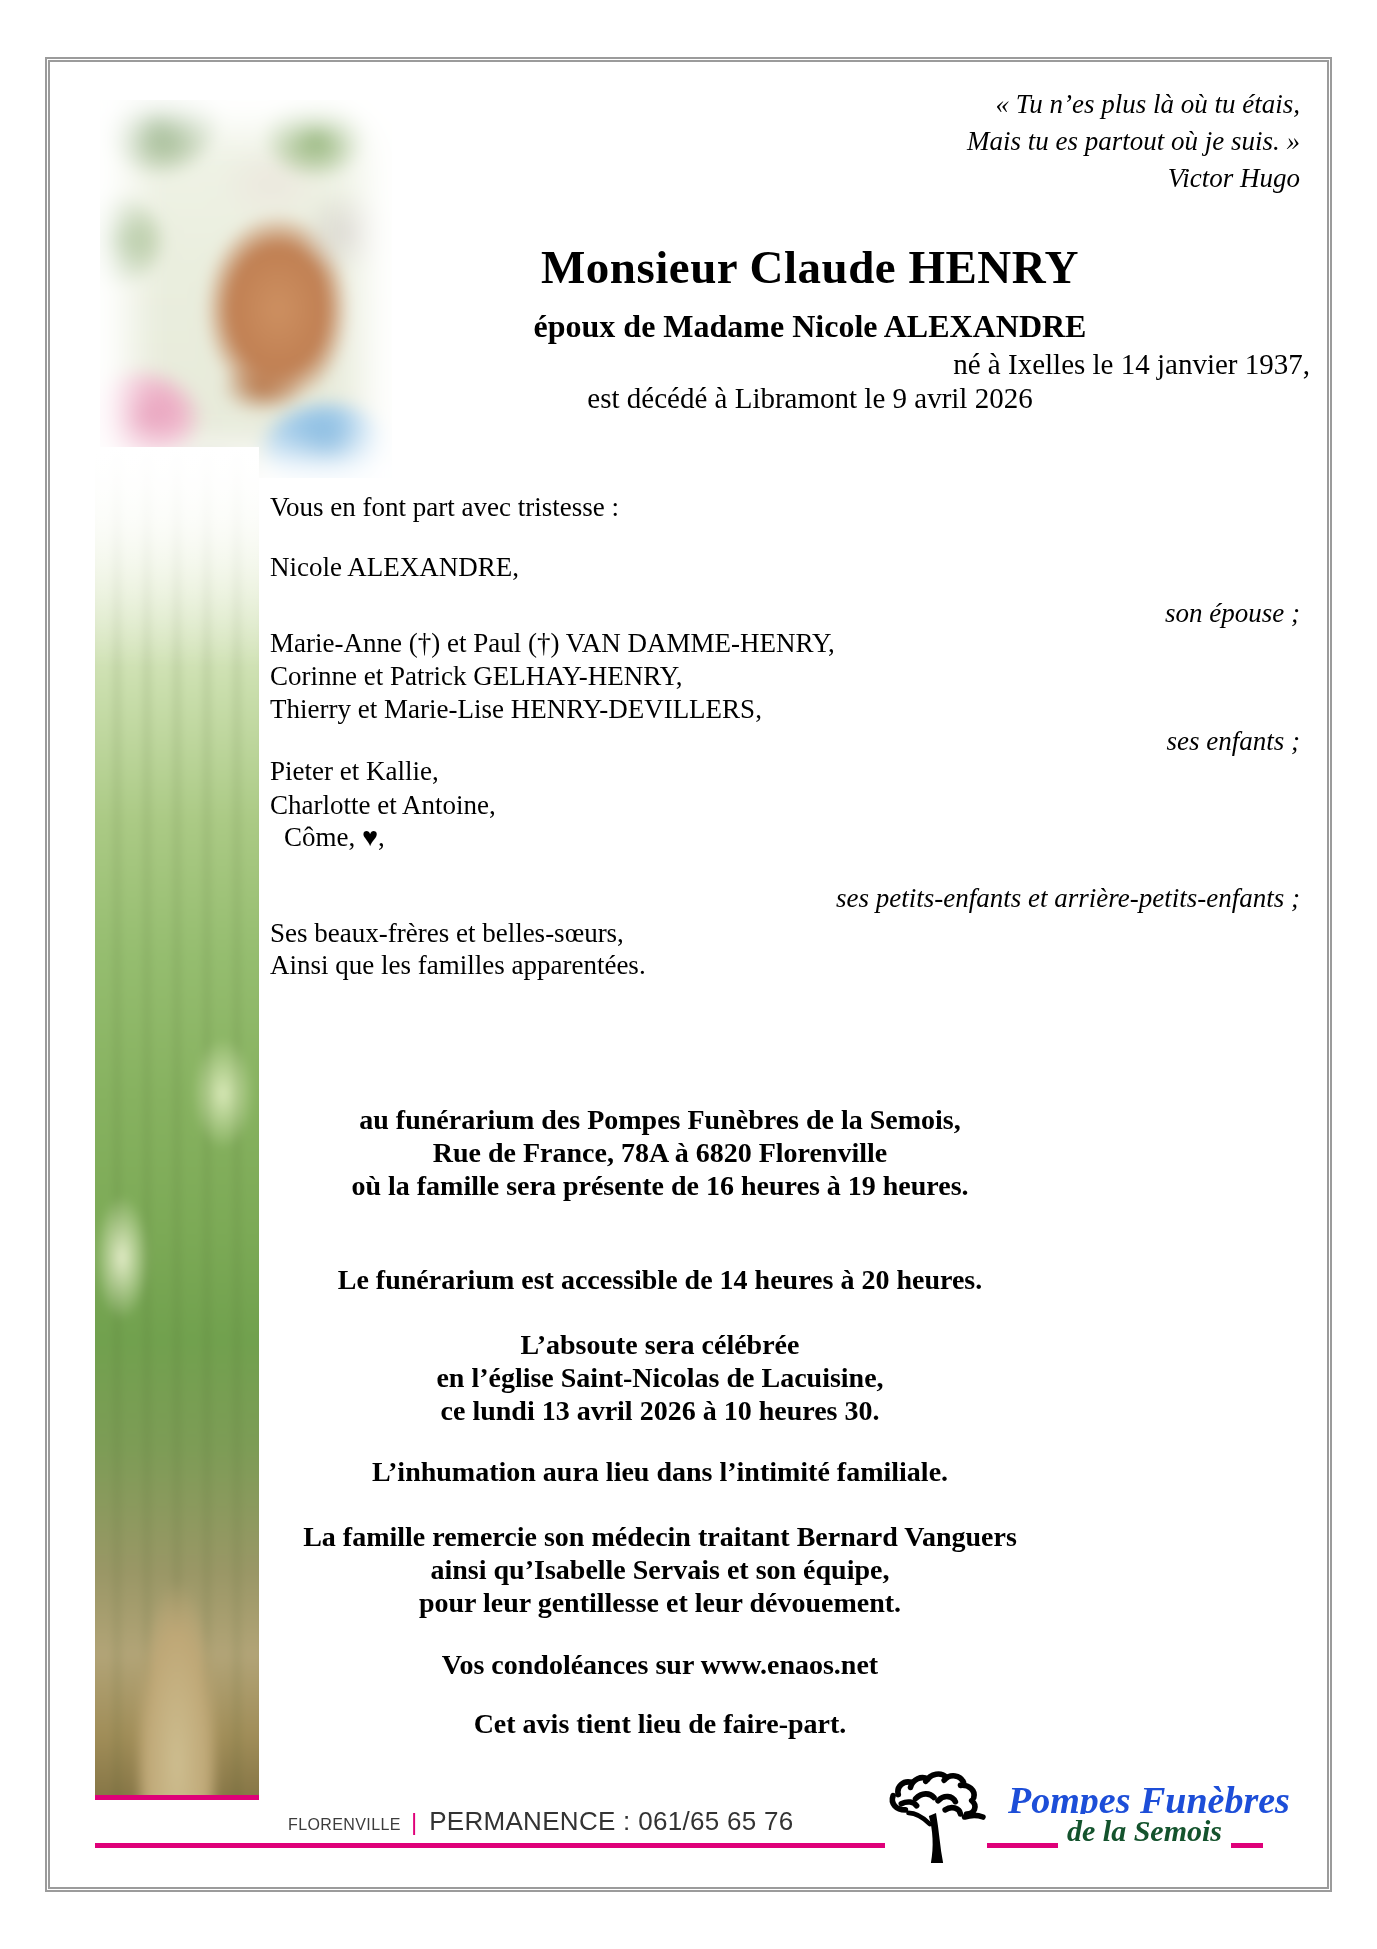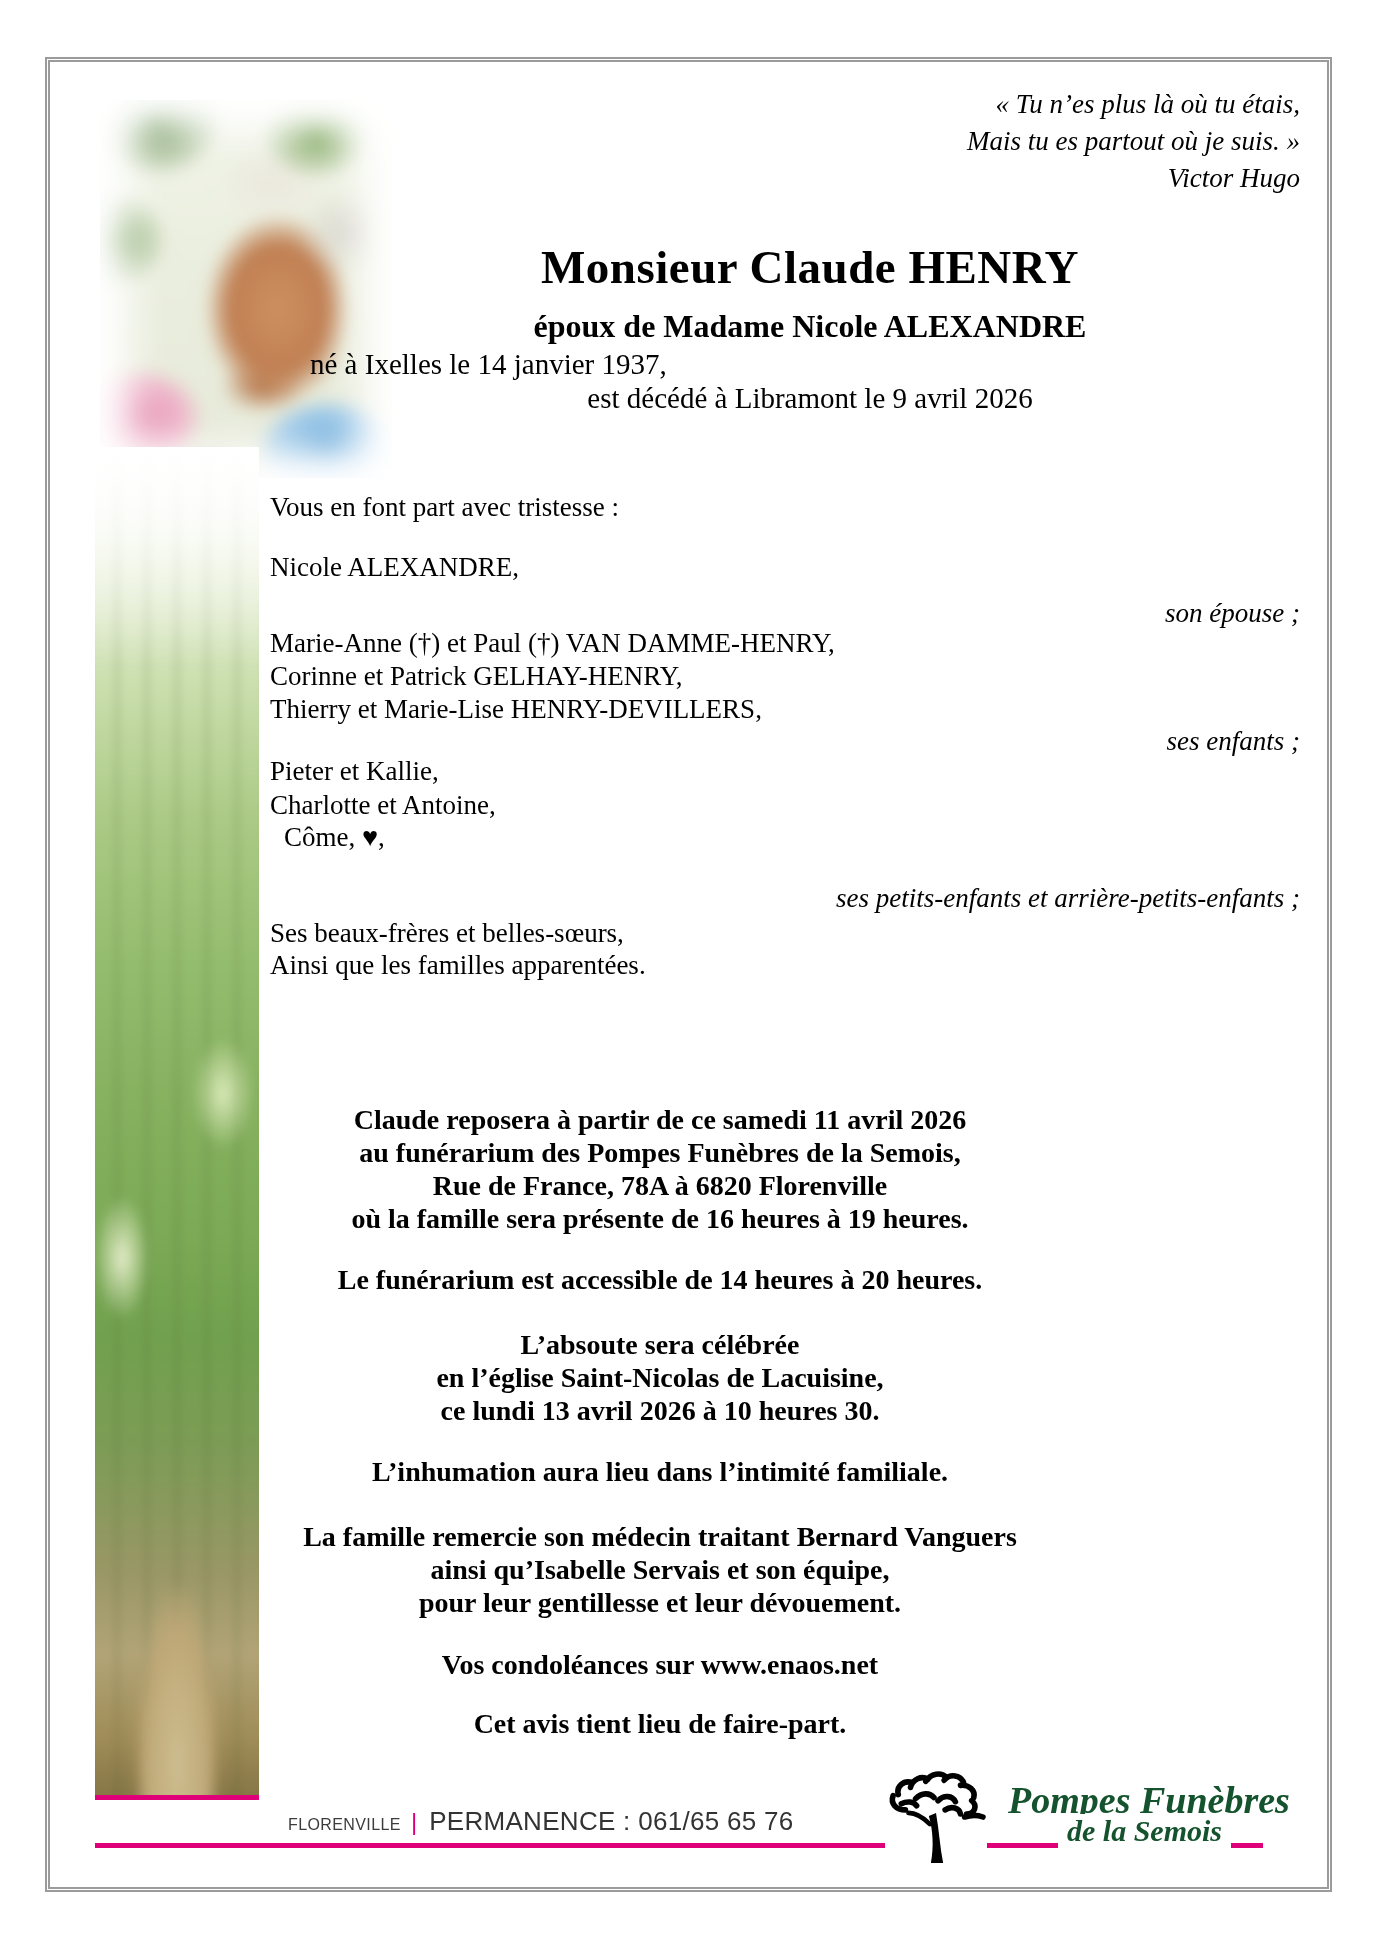--- a/index.html
+++ b/index.html
@@ -44,21 +44,21 @@
   .path-photo .topfade { position:absolute; left:0; right:0; top:0; height:220px;
     background:linear-gradient(180deg,#ffffff 0%, rgba(255,255,255,.75) 35%, rgba(255,255,255,0) 100%); }
 
   
   .quote { position:absolute; right:27px; top:24px; text-align:right;
     font-style:italic; font-size:27px; line-height:37px; }
   .title { position:absolute; left:260px; width:1000px; top:178px; text-align:center;
     font-size:47px; font-weight:bold; letter-spacing:.5px; }
   .subtitle { position:absolute; left:260px; width:1000px; top:246px; text-align:center;
     font-size:32px; font-weight:bold; }
-  .born  { position:absolute; left:260px; width:1000px; top:286px; text-align:left; font-size:29px; }
+  .born  { position:absolute; left:260px; width:1000px; top:286px; text-align:right; font-size:29px; }
   .died  { position:absolute; left:260px; width:1000px; top:320px; text-align:center; font-size:29px; }
 
   .row   { position:absolute; left:220px; font-size:27px; white-space:nowrap;text-align:right; }
   .role  { position:absolute; right:27px; font-size:27px; font-style:italic; white-space:nowrap; }
   .indent{ padding-left:14px; }
 
   .cer   { position:absolute; left:210px; width:800px; text-align:center;
     font-size:28px; font-weight:bold; line-height:33px; }
 
   
@@ -66,21 +66,21 @@
     font-family:"Liberation Sans", sans-serif; color:#3c3c3c; }
   .contact .city { font-size:16px; letter-spacing:.4px; }
   .contact .sep  { color:#df0079; font-size:24px; line-height:20px; margin:0 12px 0 10px; font-weight:400; }
   .contact .perm { font-size:26px; letter-spacing:.3px; color:#333; }
 
   .brand-line { position:absolute; left:45px; top:1781px; width:1168px; height:5px;
     background:#df0079; z-index:1; }
   .tree { position:absolute; left:835px; top:1706px; width:102px; height:99px;
     background:#fff; z-index:2; }
   .brand-name { position:absolute; left:958px; top:1716px; z-index:2;
-    font-size:38px; font-style:italic; font-weight:bold; color:#14532d; white-space:nowrap; }
+    font-size:38px; font-style:italic; font-weight:bold; color:#1d4ed8; white-space:nowrap; }
   .brand-sub  { position:absolute; left:1008px; top:1752px; z-index:2; background:#fff;
     padding:0 9px; font-size:30px; font-style:italic; font-weight:bold; color:#14532d; white-space:nowrap; }
 </style>
 </head>
 <body>
 
 <div class="frame">
 
   <div class="portrait">
     <div class="ph"></div>
@@ -113,21 +113,20 @@
 
   <div class="row" style="top:694px">Pieter et Kallie,</div>
   <div class="row" style="top:728px">Charlotte et Antoine,</div>
   <div class="row indent" style="top:760px">Côme, ♥,</div>
   <div class="role" style="top:821px">ses petits-enfants et arrière-petits-enfants ;</div>
 
   <div class="row" style="top:856px">Ses beaux-frères et belles-sœurs,</div>
   <div class="row" style="top:888px">Ainsi que les familles apparentées.</div>
 
   <div class="cer" style="top:1041px">
-    <div>Claude reposera à partir de ce samedi 11 avril 2026</div>
     <div>au funérarium des Pompes Funèbres de la Semois,</div>
     <div>Rue de France, 78A à 6820 Florenville</div>
     <div>où la famille sera présente de 16 heures à 19 heures.</div>
   </div>
   <div class="cer" style="top:1201px">Le funérarium est accessible de 14 heures à 20 heures.</div>
   <div class="cer" style="top:1266px">
     <div>L’absoute sera célébrée</div>
     <div>en l’église Saint-Nicolas de Lacuisine,</div>
     <div>ce lundi 13 avril 2026 à 10 heures 30.</div>
   </div>

